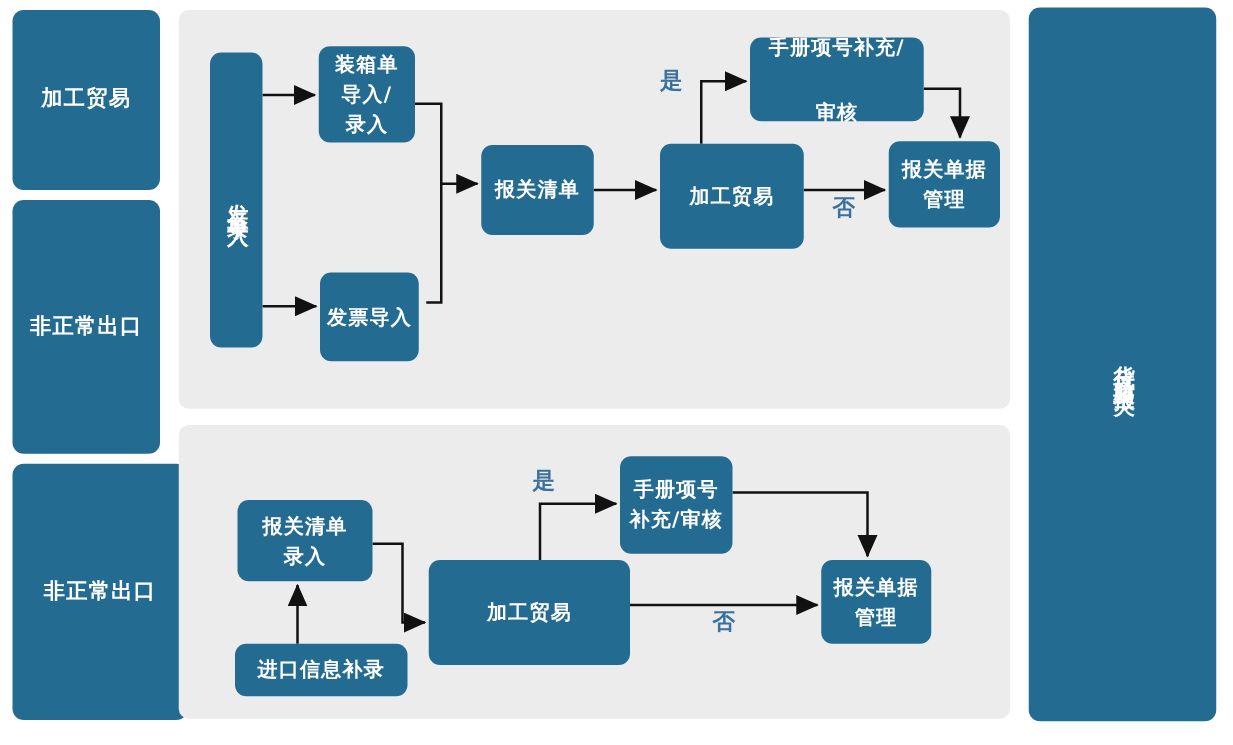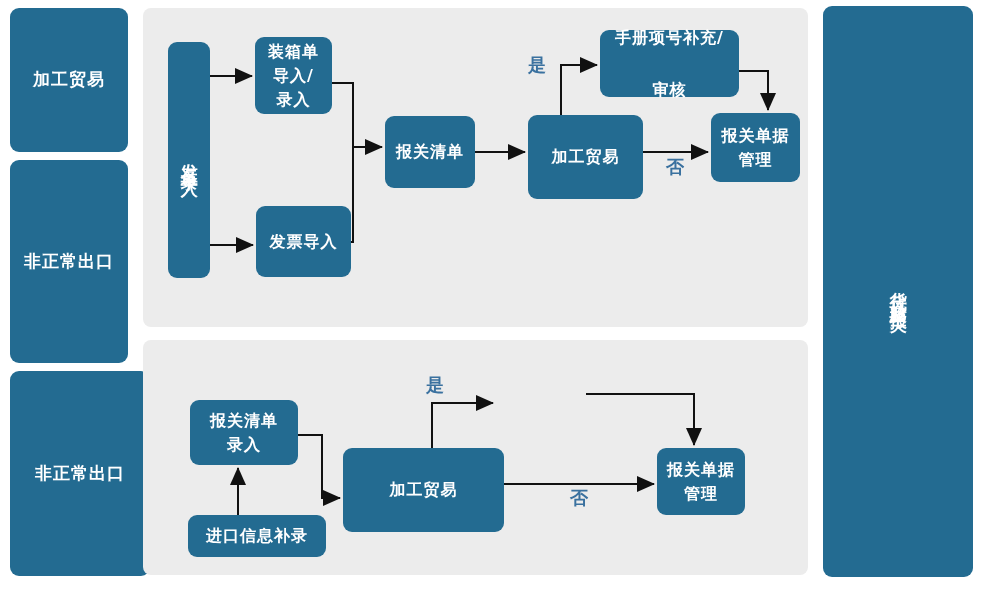--- a/index.html
+++ b/index.html
@@ -96,21 +96,21 @@
   </svg>
 
   <div class="node vertical" style="left:168px; top:42px; width:42px; height:236px;">发运单录入</div>
 
   <div class="node" style="left:255px; top:37px; width:77px; height:77px;">
     <span class="line">装箱单</span>
     <span class="line">导入/</span>
     <span class="line">录入</span>
   </div>
 
-  <div class="node" style="left:256px; top:206px; width:95px; height:71px;">发票导入</div>
+  <div class="node" style="left:256px; top:218px; width:79px; height:71px;">发票导入</div>
 
   <div class="node" style="left:385px; top:116px; width:90px; height:72px;">报关清单</div>
 
   <div class="node" style="left:528px; top:115px; width:115px; height:84px;">加工贸易</div>
 
   <div class="node" style="left:600px; top:30px; width:139px; height:67px;gap:28px;">
     <span class="line">手册项号补充/</span>
     <span class="line">审核</span>
   </div>
 
@@ -124,20 +124,24 @@
 
   <div class="node" style="left:190px; top:400px; width:108px; height:65px;">
     <span class="line">报关清单</span>
     <span class="line">录入</span>
   </div>
 
   <div class="node" style="left:188px; top:515px; width:138px; height:42px;">进口信息补录</div>
 
   <div class="node" style="left:343px; top:448px; width:161px; height:84px;">加工贸易</div>
 
+  <div class="node" style="left:496px; top:365px; width:90px; height:78px;">
+    <span class="line">手册项号</span>
+    <span class="line">补充/审核</span>
+  </div>
 
   <div class="node" style="left:657px; top:448px; width:88px; height:67px;">
     <span class="line">报关单据</span>
     <span class="line">管理</span>
   </div>
 
   <div class="branch-label" style="left:426px; top:376px;">是</div>
   <div class="branch-label" style="left:570px; top:489px;">否</div>
 
 </div>

